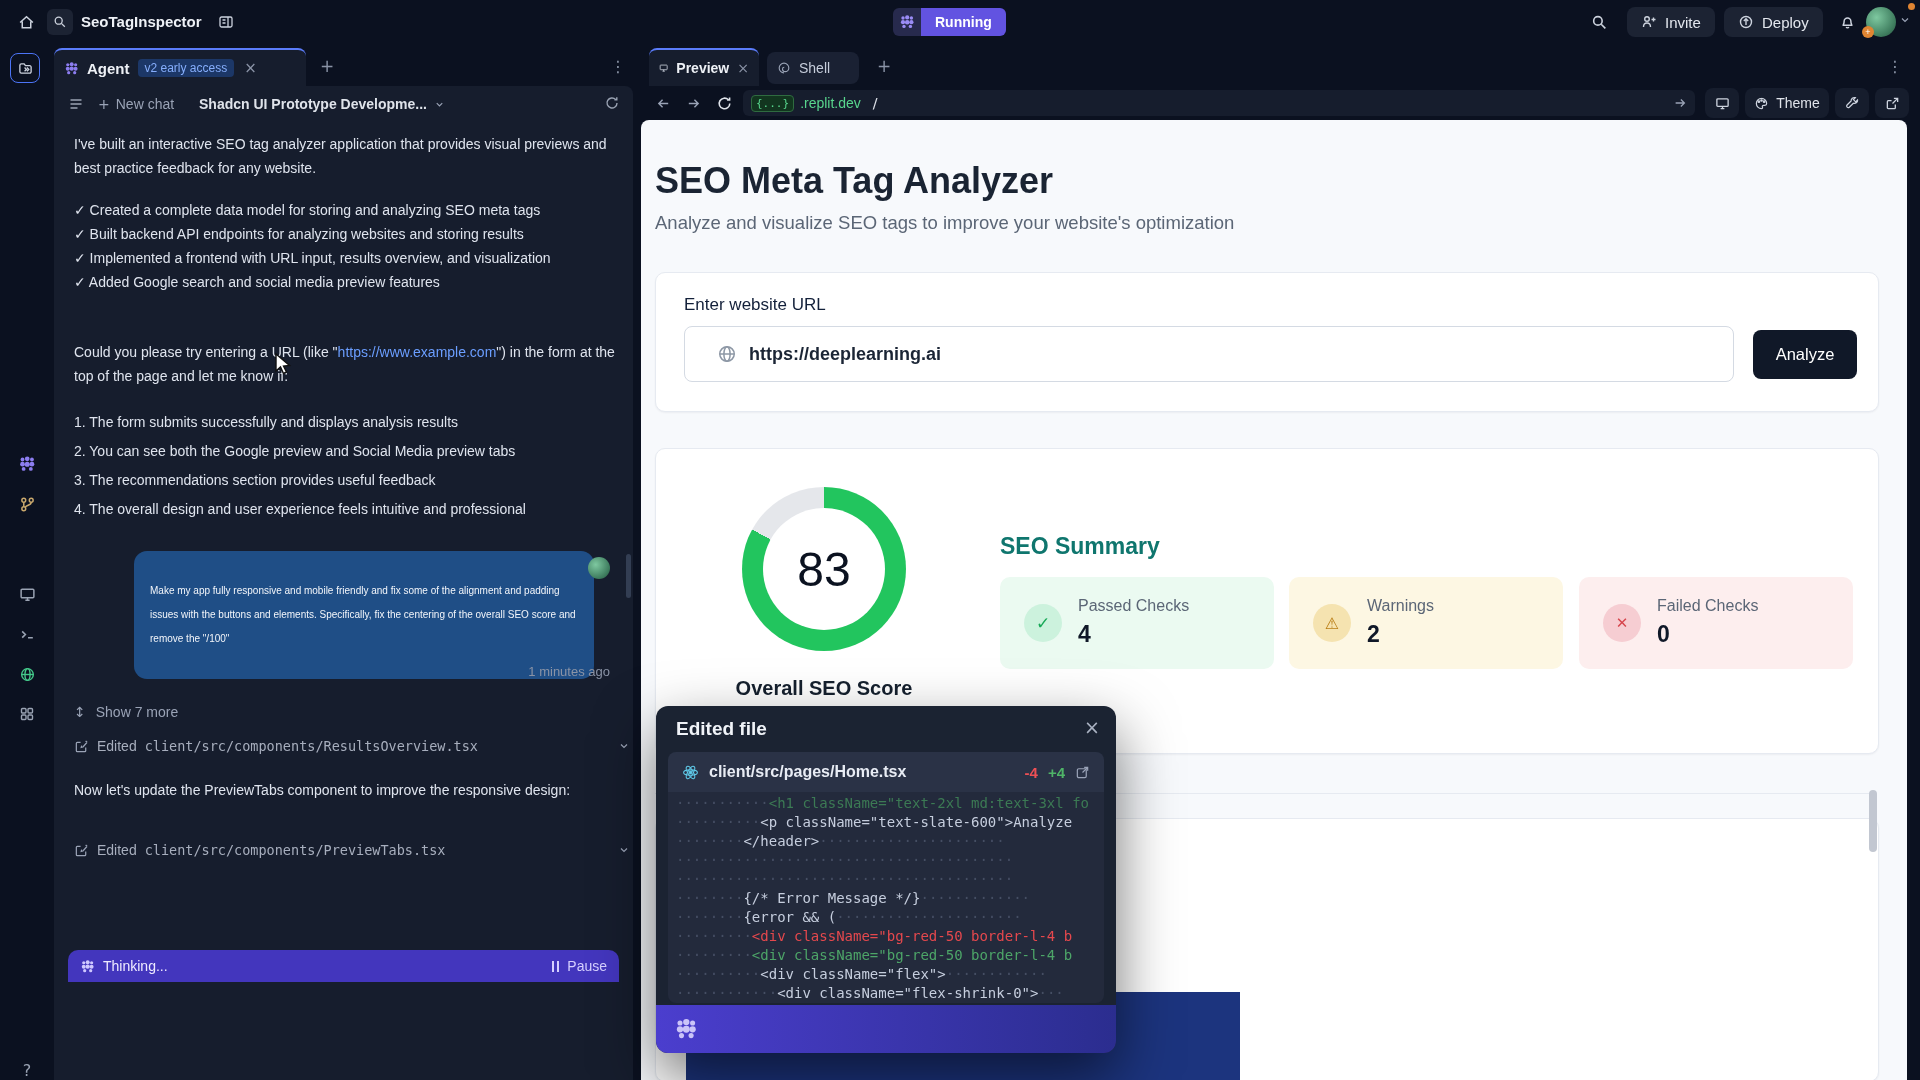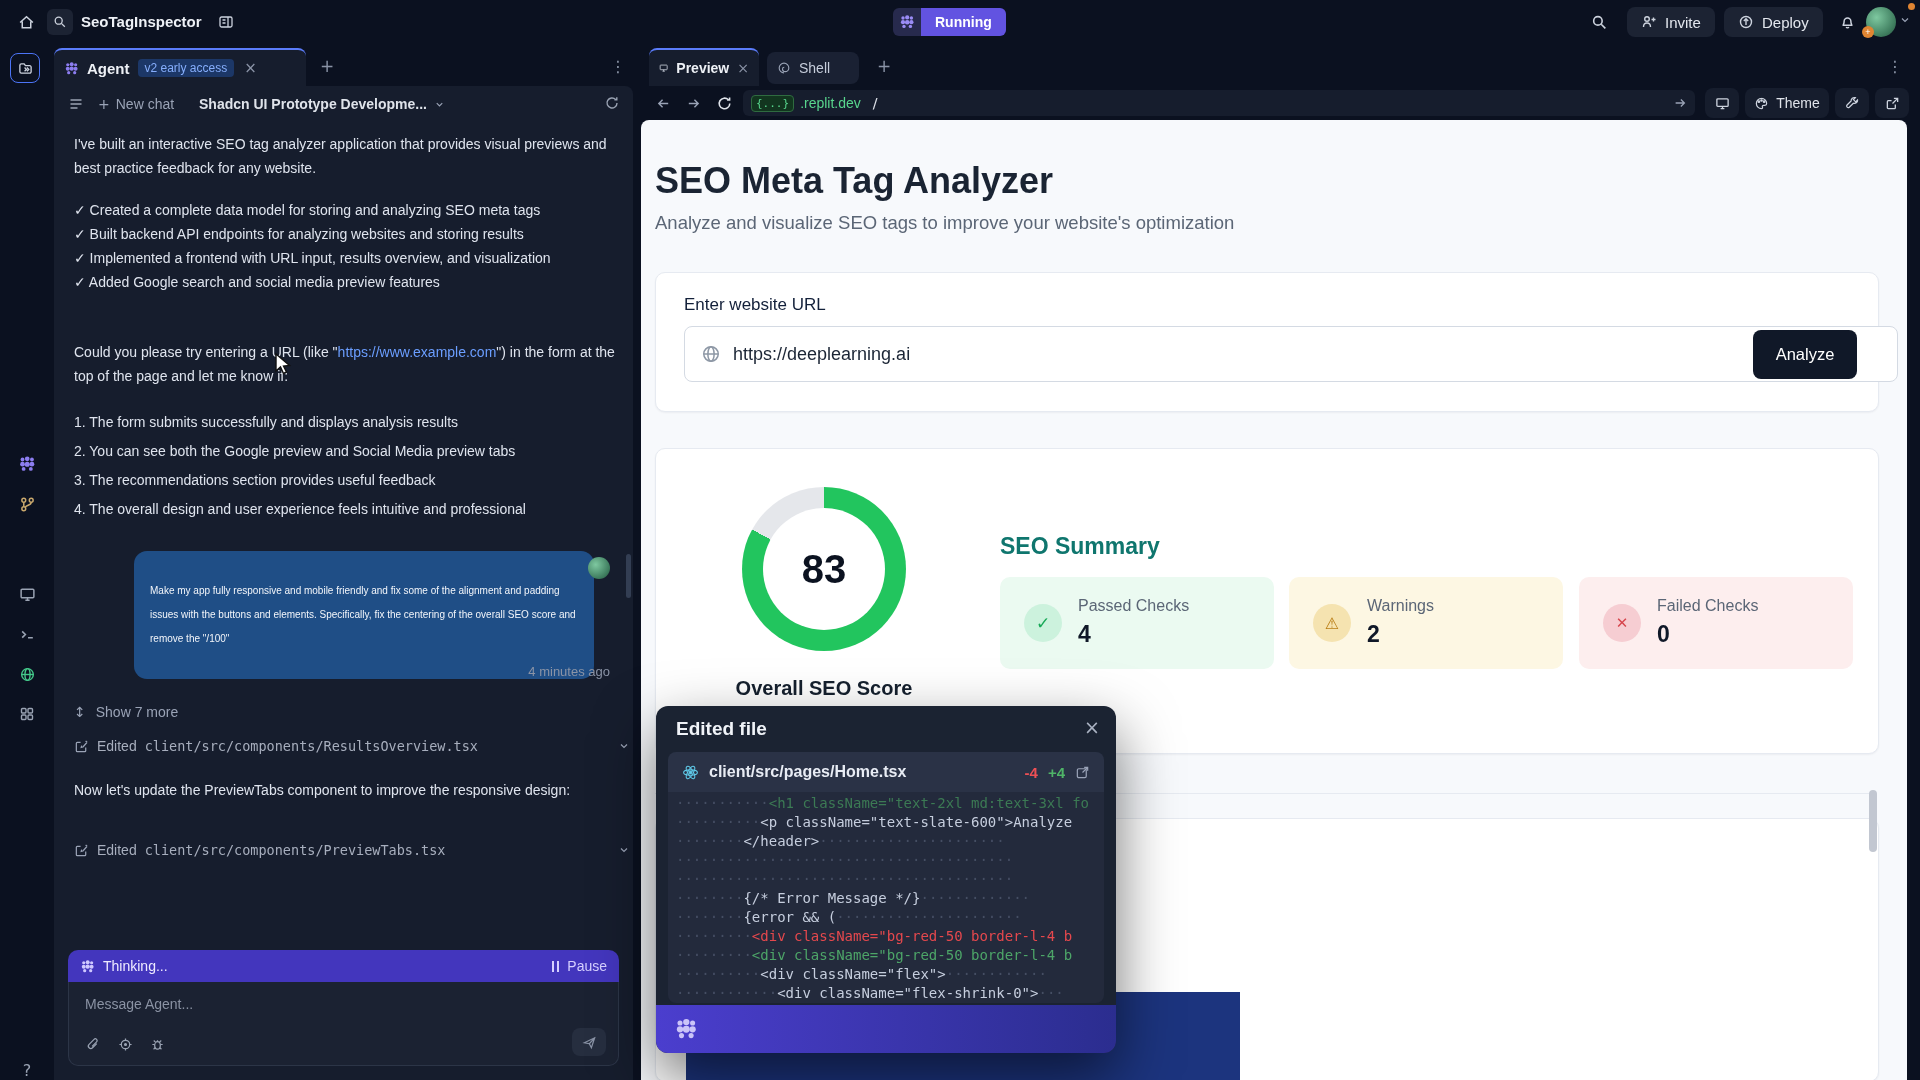--- a/index.html
+++ b/index.html
@@ -21,21 +21,21 @@
   .mono{font-family:"DejaVu Sans Mono",monospace;}
   
   .page{position:absolute;left:641px;top:120px;width:1266px;height:960px;background:#f7f9fc;border-radius:8px 8px 0 0;overflow:hidden;}
   .card{position:absolute;background:#ffffff;border:1px solid #e6eaf1;border-radius:10px;box-shadow:0 1px 2px rgba(16,24,40,.05);}
   .stat{position:absolute;top:576px;width:274px;height:92px;border-radius:10px;}
   .stat .ic{position:absolute;left:24px;top:27px;width:38px;height:38px;border-radius:50%;display:flex;align-items:center;justify-content:center;font-size:17px;}
   .stat .lb{position:absolute;left:78px;top:20px;font-size:16px;color:#5b6676;}
   .stat .vl{position:absolute;left:78px;top:44px;font-size:23px;font-weight:bold;color:#101828;}
   .donut{position:absolute;left:741px;top:486px;width:164px;height:164px;border-radius:50%;}
   .donut::before{content:"";position:absolute;inset:21px;background:#fff;border-radius:50%;}
-  .donut .num{position:absolute;inset:0;display:flex;align-items:center;justify-content:center;font-size:40px;font-weight:bold;color:#0b1220;}
+  .donut .num{position:absolute;inset:0;display:flex;align-items:center;justify-content:center;font-size:48px;font-weight:normal;color:#0b1220;}
   
   .modal{position:absolute;left:656px;top:706px;width:460px;height:347px;background:#1b2332;border-radius:12px;box-shadow:0 24px 60px rgba(0,0,0,.55);}
   .codeline{white-space:pre;height:19px;}
   .c-dots{color:#454e63;}
   .c-plain{color:#c6cede;}
   .c-red{color:#e5484d;}
   .c-green{color:#4da568;}
   .c-dimgreen{color:#3c7a54;}
   .urlbtn{background:#161d2d;border-radius:8px;height:30px;}
 </style>
@@ -231,21 +231,21 @@
     <div class="abs chat-text" style="left:20px;top:322px;width:560px;line-height:29px;">
       <div>1. The form submits successfully and displays analysis results</div>
       <div>2. You can see both the Google preview and Social Media preview tabs</div>
       <div>3. The recommendations section provides useful feedback</div>
       <div>4. The overall design and user experience feels intuitive and professional</div>
     </div>
 
     <div class="abs" style="left:80px;top:465px;width:428px;background:#1f4e86;border-radius:13px;padding:28px 16px;font-size:10px;line-height:24px;color:#f2f5fa;">Make my app fully responsive and mobile friendly and fix some of the alignment and padding issues with the buttons and elements. Specifically, fix the centering of the overall SEO score and remove the "/100"</div>
     <div class="abs" style="left:534px;top:471px;width:22px;height:22px;border-radius:50%;background:radial-gradient(circle at 35% 35%,#7ec8a0,#3c7a5c 70%,#2a4a3c);"></div>
 
-    <div class="abs" style="left:20px;top:578px;width:536px;text-align:right;font-size:13px;color:#8a93a6;">4 minutes ago</div>
+    <div class="abs" style="left:20px;top:578px;width:536px;text-align:right;font-size:13px;color:#8a93a6;">1 minutes ago</div>
 
     <div class="abs flex" style="left:20px;top:618px;gap:10px;color:#9aa3b6;font-size:14px;">
       <span class="glyph">↕</span>
       <span>Show 7 more</span>
     </div>
 
     <div class="abs flex" style="left:20px;top:652px;gap:8px;width:556px;">
       <svg width="15" height="15" viewBox="0 0 16 16" fill="none" stroke="#9aa3b6" stroke-width="1.3">
           <path d="M12.5 9 v3.5 a1 1 0 0 1-1 1 h-8 a1 1 0 0 1-1-1 v-8 a1 1 0 0 1 1-1 H7 M9.5 8.5 L14 3.5 M14 3.5 l-1.6-1.4 M9.5 8.5 l-1.8 .5 .5-1.9"></path>
         </svg>
@@ -283,46 +283,20 @@
         </svg>
       <span style="font-size:14px;color:#eeeaff;">Thinking...</span>
       <span class="flex" style="margin-left:auto;gap:8px;">
         <span style="display:inline-flex;gap:2.5px;">
             <i style="width:2.5px;height:11px;background:#d6d0ff;"></i>
             <i style="width:2.5px;height:11px;background:#d6d0ff;"></i>
           </span>
         <span style="font-size:14px;color:#d6d0ff;">Pause</span>
       </span>
     </div>
-    <div class="abs" style="left:14px;top:896px;width:551px;height:84px;background:#1b2232;border:1px solid #2c3547;border-top:none;border-radius:0 0 10px 10px;box-sizing:border-box;">
-      <div class="abs" style="left:16px;top:14px;font-size:14px;color:#8a92a3;">Message Agent...</div>
-      <div class="abs flex ico" style="left:14px;top:52px;width:20px;height:20px;">
-        <svg width="15" height="15" viewBox="0 0 16 16" fill="none" stroke="#9aa3b3" stroke-width="1.3">
-            <path d="M11.5 7 L7 11.5 a2.6 2.6 0 0 1-3.7-3.7 L8.6 2.5 a1.9 1.9 0 0 1 2.7 2.7 L6.5 10"></path>
-          </svg>
-      </div>
-      <div class="abs flex ico" style="left:46px;top:52px;width:20px;height:20px;">
-        <svg width="15" height="15" viewBox="0 0 16 16" fill="none" stroke="#9aa3b3" stroke-width="1.3">
-            <circle cx="8" cy="8" r="4.5"></circle>
-            <path d="M8 1.5 v2.5 M8 12 v2.5 M1.5 8 h2.5 M12 8 h2.5"></path>
-            <circle cx="8" cy="8" r="1" fill="#9aa3b3"></circle>
-          </svg>
-      </div>
-      <div class="abs flex ico" style="left:78px;top:52px;width:20px;height:20px;">
-        <svg width="15" height="15" viewBox="0 0 16 16" fill="none" stroke="#9aa3b3" stroke-width="1.3">
-            <ellipse cx="8" cy="9" rx="3" ry="4"></ellipse>
-            <path d="M8 5 V3.5 M5.8 5.5 L4 3.8 M10.2 5.5 L12 3.8 M5 8 H2.5 M11 8 h2.5 M5.5 11.5 L3.8 13 M10.5 11.5 L12.2 13"></path>
-          </svg>
-      </div>
-      <div class="abs flex" style="left:503px;top:46px;width:34px;height:28px;background:#262e3f;border-radius:8px;justify-content:center;">
-        <svg width="15" height="15" viewBox="0 0 16 16" fill="none" stroke="#8a93a6" stroke-width="1.3">
-            <path d="M2.5 8.3 L13.5 3 L10 13.5 L7.8 9.3 Z M7.8 9.3 L13.5 3"></path>
-          </svg>
-      </div>
-    </div>
 
     <div class="abs" style="left:572px;top:468px;width:5px;height:44px;border-radius:3px;background:#333e53;"></div>
   </div>
 
   <div class="tabstrip" style="left:641px;top:48px;width:1266px;">
     <div class="abs flex tab-active" style="left:8px;top:0;width:110px;height:38px;padding:0 10px;gap:8px;box-sizing:border-box;">
       <svg width="14" height="14" viewBox="0 0 16 16" fill="none" stroke="#cdd3de" stroke-width="1.4">
           <rect x="2" y="3" width="12" height="8" rx="1"></rect>
           <path d="M6 13.5 h4 M8 11 v2.5"></path>
         </svg>
@@ -389,21 +363,21 @@
         </svg>
     </div>
   </div>
 
   <div class="page">
     <div class="abs" style="left:14px;top:40px;font-size:36px;font-weight:bold;color:#1a2433;">SEO Meta Tag Analyzer</div>
     <div class="abs" style="left:14px;top:92px;font-size:18.5px;color:#5b6676;">Analyze and visualize SEO tags to improve your website's optimization</div>
 
     <div class="card" style="left:14px;top:152px;width:1222px;height:138px;">
       <div class="abs" style="left:28px;top:22px;font-size:17px;font-weight:500;color:#13203a;">Enter website URL</div>
-      <div class="abs flex" style="left:28px;top:53px;width:1214px;height:56px;border:1.5px solid #d4dae3;border-radius:8px;box-sizing:border-box;padding:0 16px;gap:12px;background:#fff;">
+      <div class="abs flex" style="left:28px;top:53px;width:1050px;height:56px;border:1.5px solid #d4dae3;border-radius:8px;box-sizing:border-box;padding:0 32px;gap:12px;background:#fff;font-weight:bold;">
         <svg width="20" height="20" viewBox="0 0 16 16" fill="none" stroke="#8d97a5" stroke-width="1.2">
             <circle cx="8" cy="8" r="5.8"></circle>
             <ellipse cx="8" cy="8" rx="2.5" ry="5.8"></ellipse>
             <path d="M2.2 8 h11.6"></path>
           </svg>
         <span style="font-size:18px;color:#1b2535;">https://deeplearning.ai</span>
       </div>
       <div class="abs flex" style="left:1097px;top:57px;width:104px;height:49px;background:#101828;border-radius:8px;justify-content:center;font-size:16.5px;color:#fff;">
           <span>Analyze</span>
         </div>

